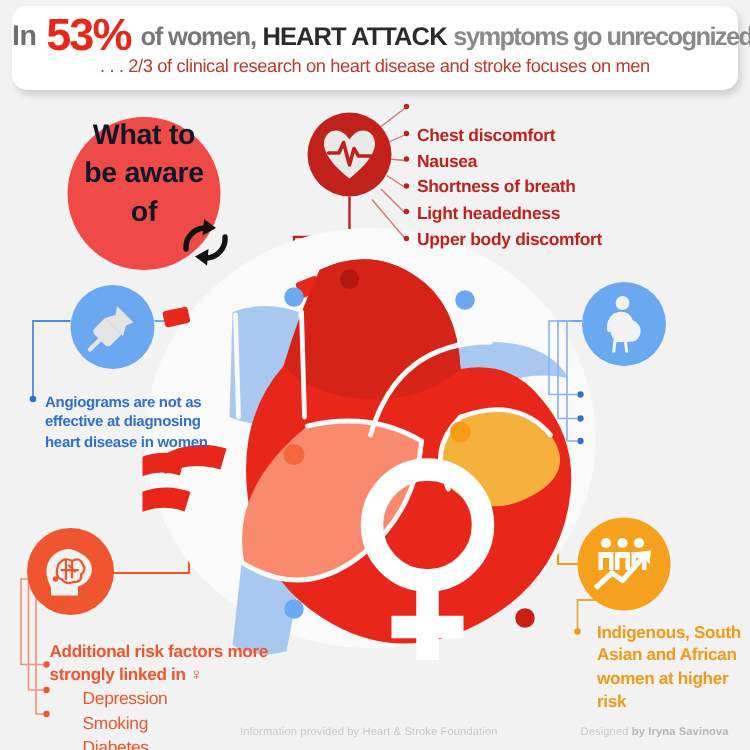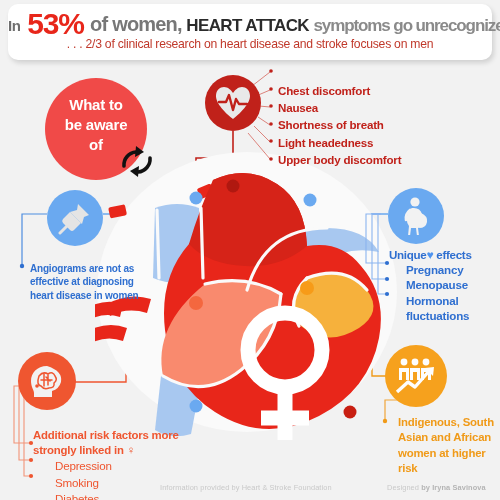--- a/index.html
+++ b/index.html
@@ -17,45 +17,45 @@
   #header{
     left:8px;top:4px;width:484px;height:56px;
     background:#ffffff;border-radius:10px;
     box-shadow:2px 3px 5px rgba(0,0,0,0.14);
     z-index:30;
   }
   #headline{
     position:absolute;left:0;right:0;top:5px;text-align:center;
     white-space:nowrap;line-height:1;
   }
-  .h-in{font-size:15px;color:#6f6f6f;font-weight:700;letter-spacing:-.3px;}
+  .h-in{font-size:19px;color:#6f6f6f;font-weight:700;letter-spacing:-.3px;}
   .h-pct{font-size:30px;color:#e8261a;font-weight:900;letter-spacing:-1.2px;
          vertical-align:-3px;padding:0 2px;}
-  .h-of{font-size:20px;color:#777;font-weight:700;letter-spacing:-.8px;}
+  .h-of{font-size:17px;color:#777;font-weight:700;letter-spacing:-.8px;}
   .h-ha{font-size:17px;color:#2b2b2b;font-weight:900;letter-spacing:-.6px;text-align:center;}
   .h-rest{font-size:17px;color:#8a8a8a;font-weight:700;letter-spacing:-1.1px;}
   #subline{
     position:absolute;left:0;right:0;top:33px;text-align:center;
     font-size:12.2px;color:#c0392b;letter-spacing:-.25px;white-space:nowrap;
   }
 
   
   #heart-wrap{left:95px;top:150px;width:310px;height:290px;z-index:5;}
 
   
   .icon-circle{border-radius:50%;display:flex;align-items:center;justify-content:center;}
 
   
   #aware-circle{
     left:45px;top:78px;width:102px;height:102px;border-radius:50%;
     background:#f04a48;z-index:20;
   }
   #aware-text{
-    position:absolute;left:0;right:0;top:17px;text-align:center;
-    color:#ffffff;font-size:15px;font-weight:900;line-height:1.33;letter-spacing:-.2px;
+    position:absolute;left:0;right:0;top:0;text-align:center;
+    color:#0f172a;font-size:19px;font-weight:900;line-height:1.33;letter-spacing:-.2px;
   }
   #aware-arrows{left:116px;top:140px;width:42px;height:42px;z-index:21;}
 
   
   #sym-circle{left:205px;top:75px;width:56px;height:56px;background:#c0211a;z-index:20;}
   #sym-list{left:278px;top:62px;width:220px;z-index:22;margin-top:20px;}
   .sym-item{
     font-size:11.6px;color:#c0211a;font-weight:700;letter-spacing:-.2px;
     height:17.2px;line-height:17.2px;white-space:nowrap;
   }
@@ -239,31 +239,20 @@
   <div id="preg-circle" class="abs icon-circle">
     <svg width="32" height="38" viewBox="0 0 32 38">
       <g fill="#f2f2f2">
         <circle cx="15" cy="5" r="4.6"></circle>
         <path d="M12 11 q8 -1 10 6 q2 8 -1 12 q-1 2 -3 2 l1 8 -2 0 -1 -8 -5 0 -1 8 -2 0 1 -10 q-3 -4 -2 -10 q1 -7 5 -8 z"></path>
         <path d="M21 16 q7 3 6 9 q-1 6 -8 6 q4 -7 2 -15 z"></path>
         <path d="M10 13 q-5 4 -4 10" stroke="#f2f2f2" stroke-width="2.6" fill="none" stroke-linecap="round"></path>
       </g>
     </svg>
   </div>
-  <div id="uniq-block" class="abs">
-    <div id="uniq-title">
-      <span>Unique</span><span class="bheart">♥</span> <span>effects</span>
-    </div>
-    <div id="uniq-items">
-        <div class="uniq-item">Pregnancy</div>
-        <div class="uniq-item">Menopause</div>
-        <div class="uniq-item">Hormonal</div>
-        <div class="uniq-item cont">fluctuations</div>
-      </div>
-  </div>
 
   <div id="brain-circle" class="abs icon-circle">
     <svg width="38" height="34" viewBox="0 0 38 34">
       <path d="M19 2 C9 2 3 9 3 17 C3 23 6 26 6 29 L6 33 L24 33 L24 27 q7 -2 9 -9 q2 -11 -14 -16 z" fill="#f2f2f2"></path>
       <g fill="none" stroke="#ef5630" stroke-width="1.5" stroke-linecap="round">
         <path d="M11 12 q4 -5 9 -2 q5 -3 7 2 q3 4 -1 7 q1 5 -5 5 q-5 2 -8 -2 q-5 -1 -2 -10 z"></path>
         <path d="M16 10 L16 22 M20 11 L20 21 M13 16 L24 16 M18 13 L22 17"></path>
       </g>
       <circle cx="9" cy="22" r="1.8" fill="#ef5630"></circle>
     </svg>

